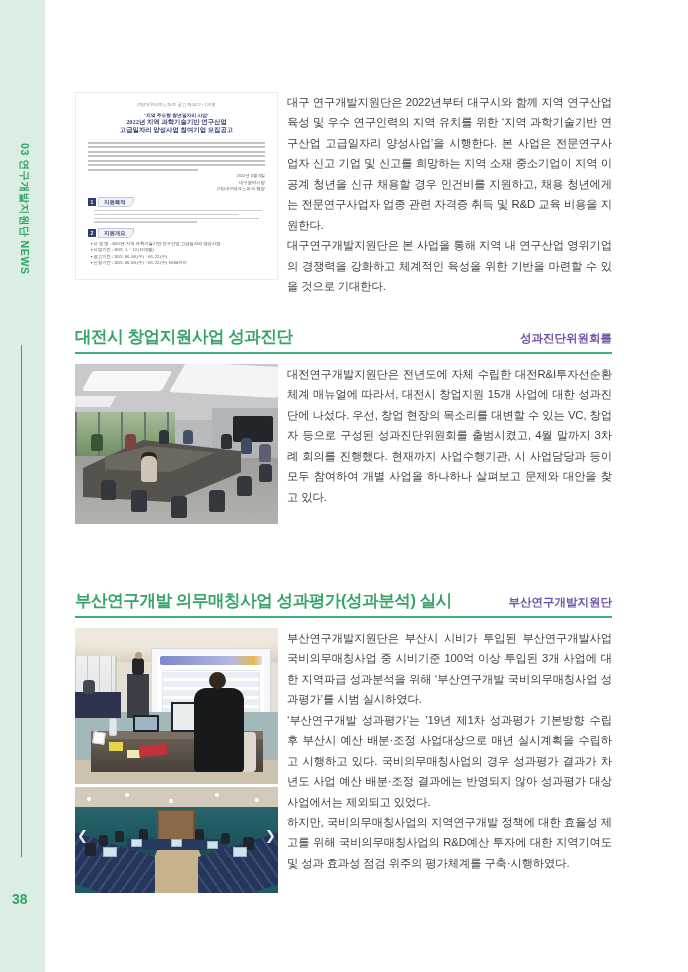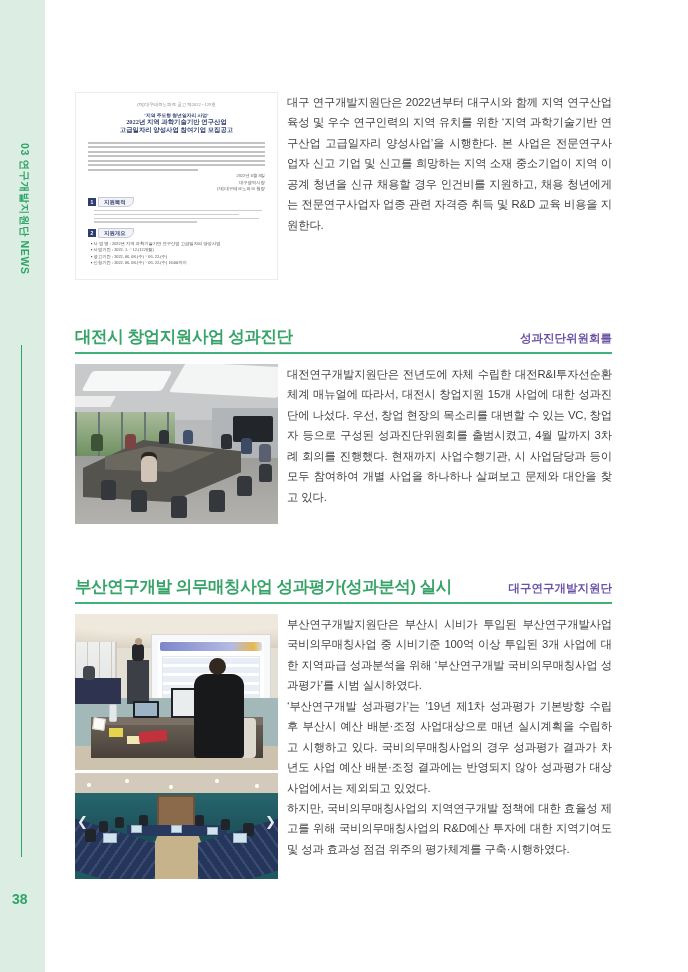--- a/index.html
+++ b/index.html
@@ -8,21 +8,21 @@
 
   
   .sidebar{position:absolute;left:0;top:0;width:45px;height:972px;background:#dceee3;}
   .sidebar-label{position:absolute;left:31px;top:143px;transform:rotate(90deg);transform-origin:0 0;
         font-size:10.5px;font-weight:bold;color:#2ea466;letter-spacing:.6px;white-space:nowrap;}
   .sidebar-line{position:absolute;left:21px;top:345px;width:1px;height:512px;background:#2ea466;}
   .page-number{position:absolute;left:12px;top:891px;font-size:14px;font-weight:bold;color:#2ea466;}
 
   
   .article{position:absolute;left:75px;width:537px;}
-  .a1{top:82px;} .a2{top:326px;} .a3{top:576px;}
+  .a1{top:82px;} .a2{top:326px;} .a3{top:590px;}
   .art-header{display:flex;justify-content:space-between;align-items:flex-end;
         border-bottom:2px solid #3fb27c;padding-bottom:6px;}
   .art-title{font-size:16.5px;font-weight:bold;color:#36a468;letter-spacing:-.4px;line-height:20px;}
   .art-unit{font-size:11.5px;font-weight:bold;color:#6b51a5;white-space:nowrap;}
   .row{display:flex;margin-top:10px;}
   .media{width:203px;flex:0 0 203px;}
   .body-text{margin-left:9px;width:325px;font-size:11.3px;line-height:1.81;text-align:justify;
         color:#3e3e3e;word-break:break-all;letter-spacing:-.1px;}
   .body-text p{margin:0;}
 
@@ -196,20 +196,21 @@
           <div class="doc-bullets">
             <div class="doc-bullet">사 업 명 : 2022년 지역 과학기술기반 연구산업 고급일자리 양성사업</div>
             <div class="doc-bullet">사업기간 : 2022. 1. ~ 12.(12개월)</div>
             <div class="doc-bullet">공고기간 : 2022. 06. 08.(수) ~ 06. 22.(수)</div>
             <div class="doc-bullet">신청기간 : 2022. 06. 08.(수) ~ 06. 22.(수) 18:00까지</div>
           </div>
         </div>
       </div>
       <div class="body-text">
         <p>대구 연구개발지원단은 2022년부터 대구시와 함께 지역 연구산업 육성 및 우수 연구인력의 지역 유치를 위한 ‘지역 과학기술기반 연구산업 고급일자리 양성사업’을 시행한다. 본 사업은 전문연구사업자 신고 기업 및 신고를 희망하는 지역 소재 중소기업이 지역 이공계 청년을 신규 채용할 경우 인건비를 지원하고, 채용 청년에게는 전문연구사업자 업종 관련 자격증 취득 및 R&amp;D 교육 비용을 지원한다.</p>
+        <p>대구연구개발지원단은 본 사업을 통해 지역 내 연구산업 영위기업의 경쟁력을 강화하고 체계적인 육성을 위한 기반을 마련할 수 있을 것으로 기대한다.</p>
       </div>
     </div>
   </div>
 
   <div class="article a2">
     <div class="art-header">
       <div class="art-title">대전시 창업지원사업 성과진단</div>
       <div class="art-unit">성과진단위원회를</div>
     </div>
     <div class="row">
@@ -243,21 +244,21 @@
       </div>
       <div class="body-text">
         <p>대전연구개발지원단은 전년도에 자체 수립한 대전R&amp;I투자선순환 체계 매뉴얼에 따라서, 대전시 창업지원 15개 사업에 대한 성과진단에 나섰다. 우선, 창업 현장의 목소리를 대변할 수 있는 VC, 창업자 등으로 구성된 성과진단위원회를 출범시켰고, 4월 말까지 3차례 회의를 진행했다. 현재까지 사업수행기관, 시 사업담당과 등이 모두 참여하여 개별 사업을 하나하나 살펴보고 문제와 대안을 찾고 있다.</p>
       </div>
     </div>
   </div>
 
   <div class="article a3">
     <div class="art-header">
       <div class="art-title">부산연구개발 의무매칭사업 성과평가(성과분석) 실시</div>
-      <div class="art-unit">대구연구개발지원단</div>
+      <div class="art-unit">부산연구개발지원단</div>
     </div>
     <div class="row">
       <div class="media">
         <div class="photo photoB">
           <div class="pb-cove"></div>
           <div class="pb-window"></div>
           <div class="pb-screen">
             <div class="pb-slide">
               <div class="pb-slide-title"></div>
               <div class="pb-slide-grid"></div>

